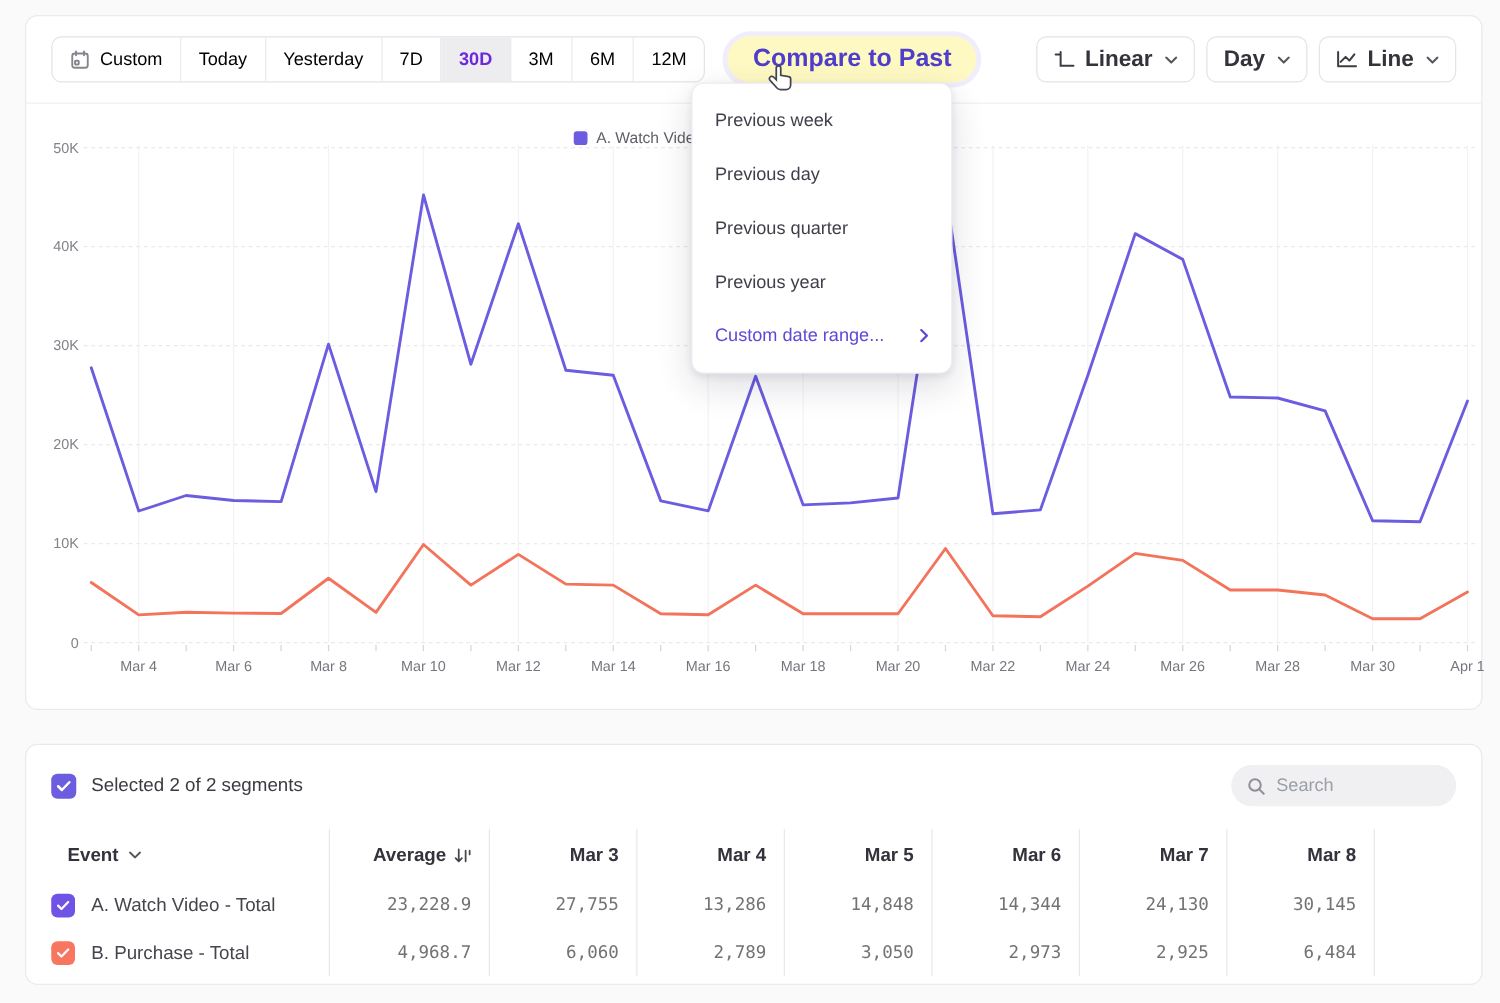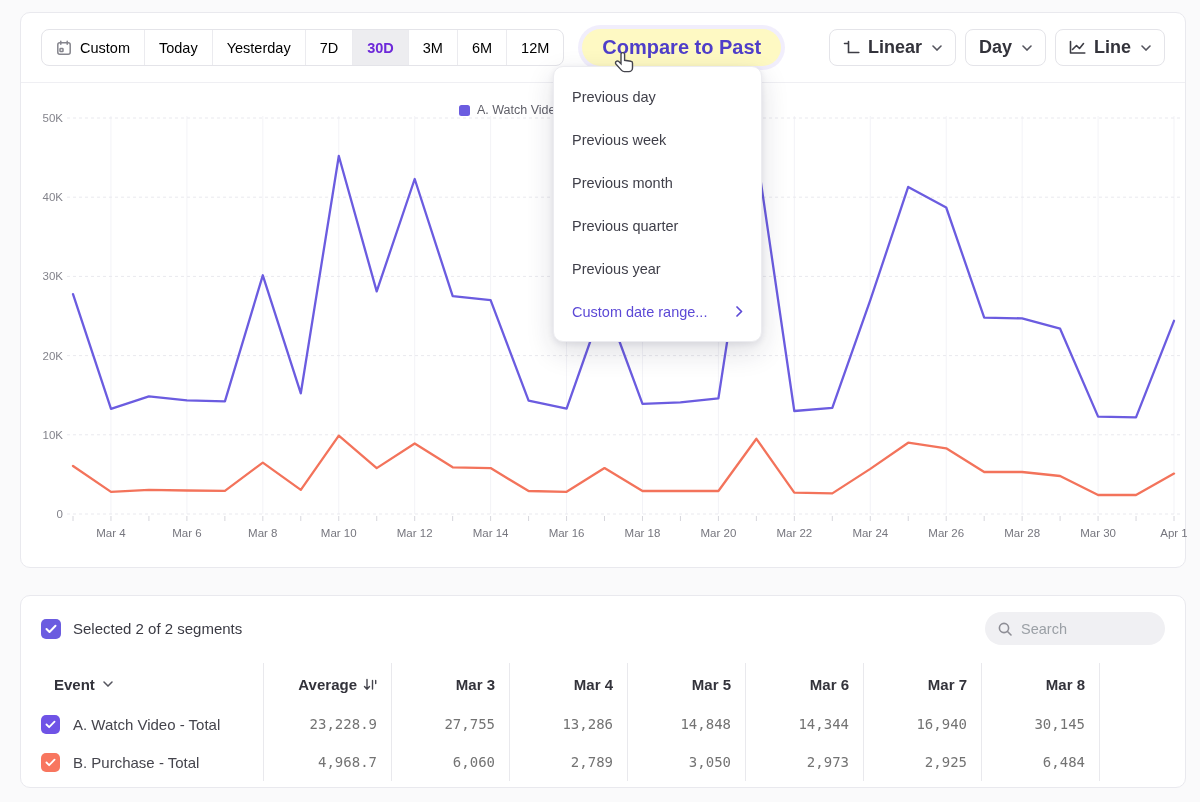--- a/index.html
+++ b/index.html
@@ -203,23 +203,22 @@
         <span>A. Watch Video</span>
       </div>
       <div class="legend-item">
         <span class="legend-swatch" style="background: rgb(243, 115, 91);"></span>
         <span>B. Purchase</span>
       </div>
     </div>
 </div>
 
 <div id="compare-menu">
+    <div class="menu-item">Previous week</div>
     <div class="menu-item">Previous day</div>
-    <div class="menu-item">Previous week</div>
-    <div class="menu-item">Previous month</div>
     <div class="menu-item">Previous quarter</div>
     <div class="menu-item">Previous year</div>
     <div class="menu-item custom">
       <span>Custom date range...</span>
       <svg width="7" height="11" viewBox="0 0 7 11" fill="none" stroke="#5c49d6" stroke-width="1.7" stroke-linecap="round" stroke-linejoin="round">
         <path d="M1 1 L5.5 5.5 L1 10"></path>
       </svg>
     </div>
   </div>
 
@@ -281,21 +280,21 @@
             <path d="M1.5 5 L4.5 8 L10.5 1.8"></path>
           </svg>
         </div>
         <span class="event-label">A. Watch Video - Total</span>
       </div>
       <div class="cell body-row num vline">23,228.9</div>
       <div class="cell body-row num vline">27,755</div>
       <div class="cell body-row num vline">13,286</div>
       <div class="cell body-row num vline">14,848</div>
       <div class="cell body-row num vline">14,344</div>
-      <div class="cell body-row num vline">16,940</div>
+      <div class="cell body-row num vline">24,130</div>
       <div class="cell body-row num vline">30,145</div>
       <div class="cell body-row num vline cut-cell">15,</div>
       <div class="cell body-row">
         <div class="checkbox small" style="background: rgb(248, 118, 95);">
           <svg width="11" height="9" viewBox="0 0 12 10" fill="none" stroke="#fff" stroke-width="2" stroke-linecap="round" stroke-linejoin="round">
             <path d="M1.5 5 L4.5 8 L10.5 1.8"></path>
           </svg>
         </div>
         <span class="event-label">B. Purchase - Total</span>
       </div>

